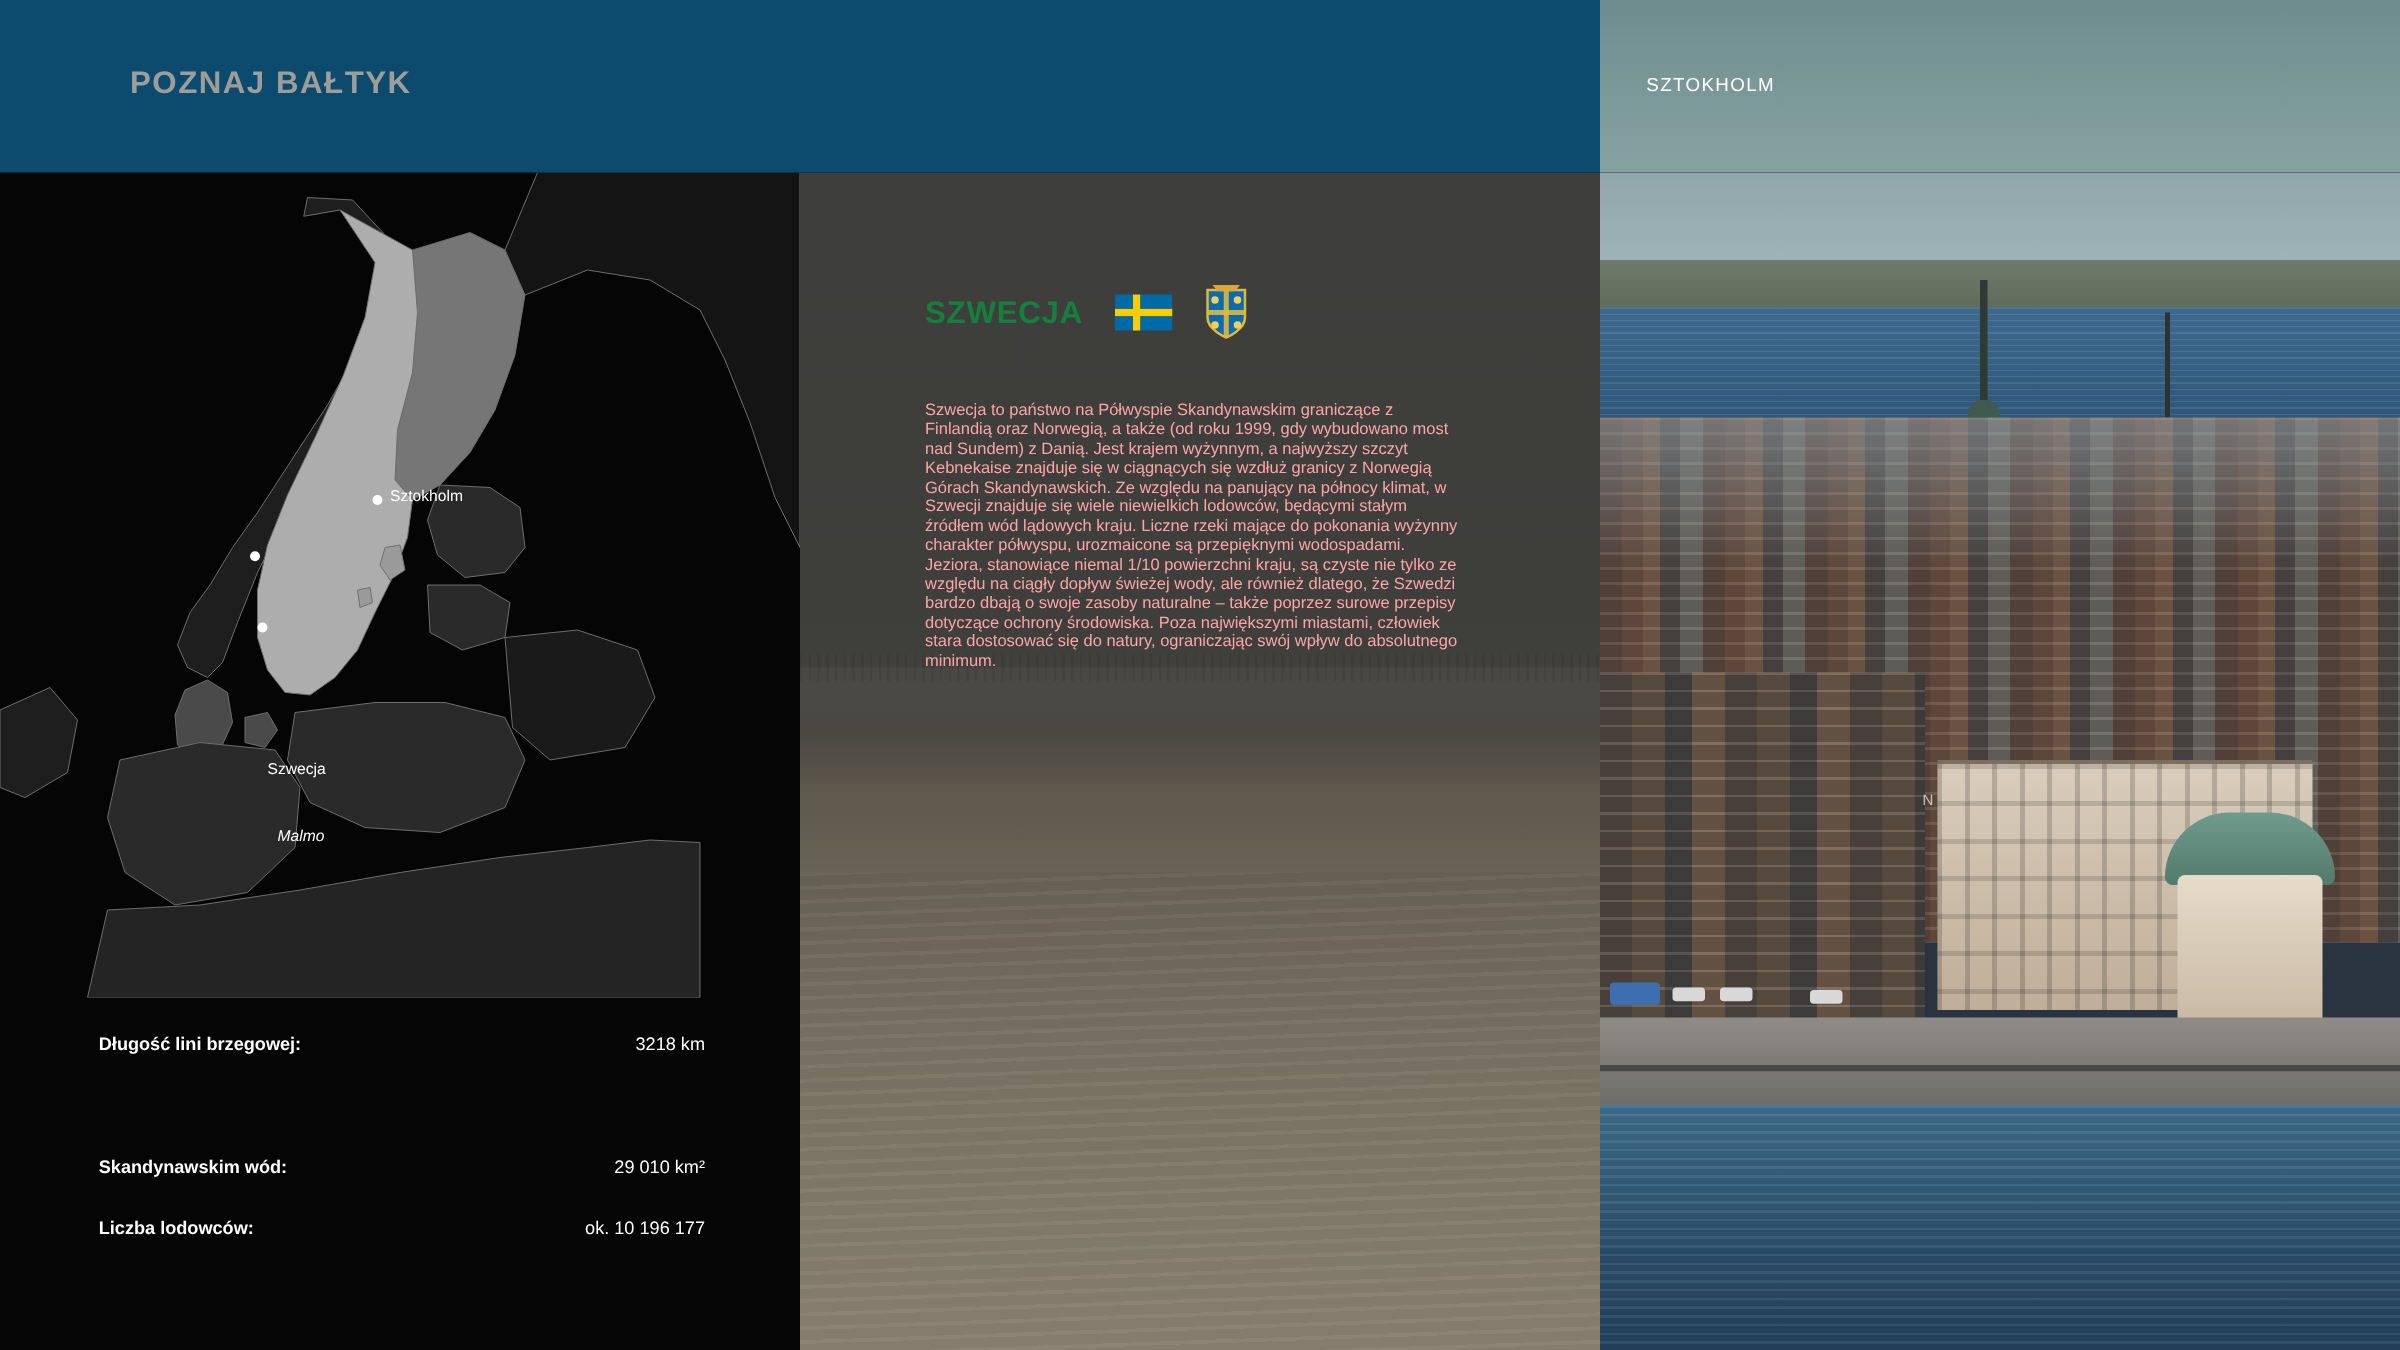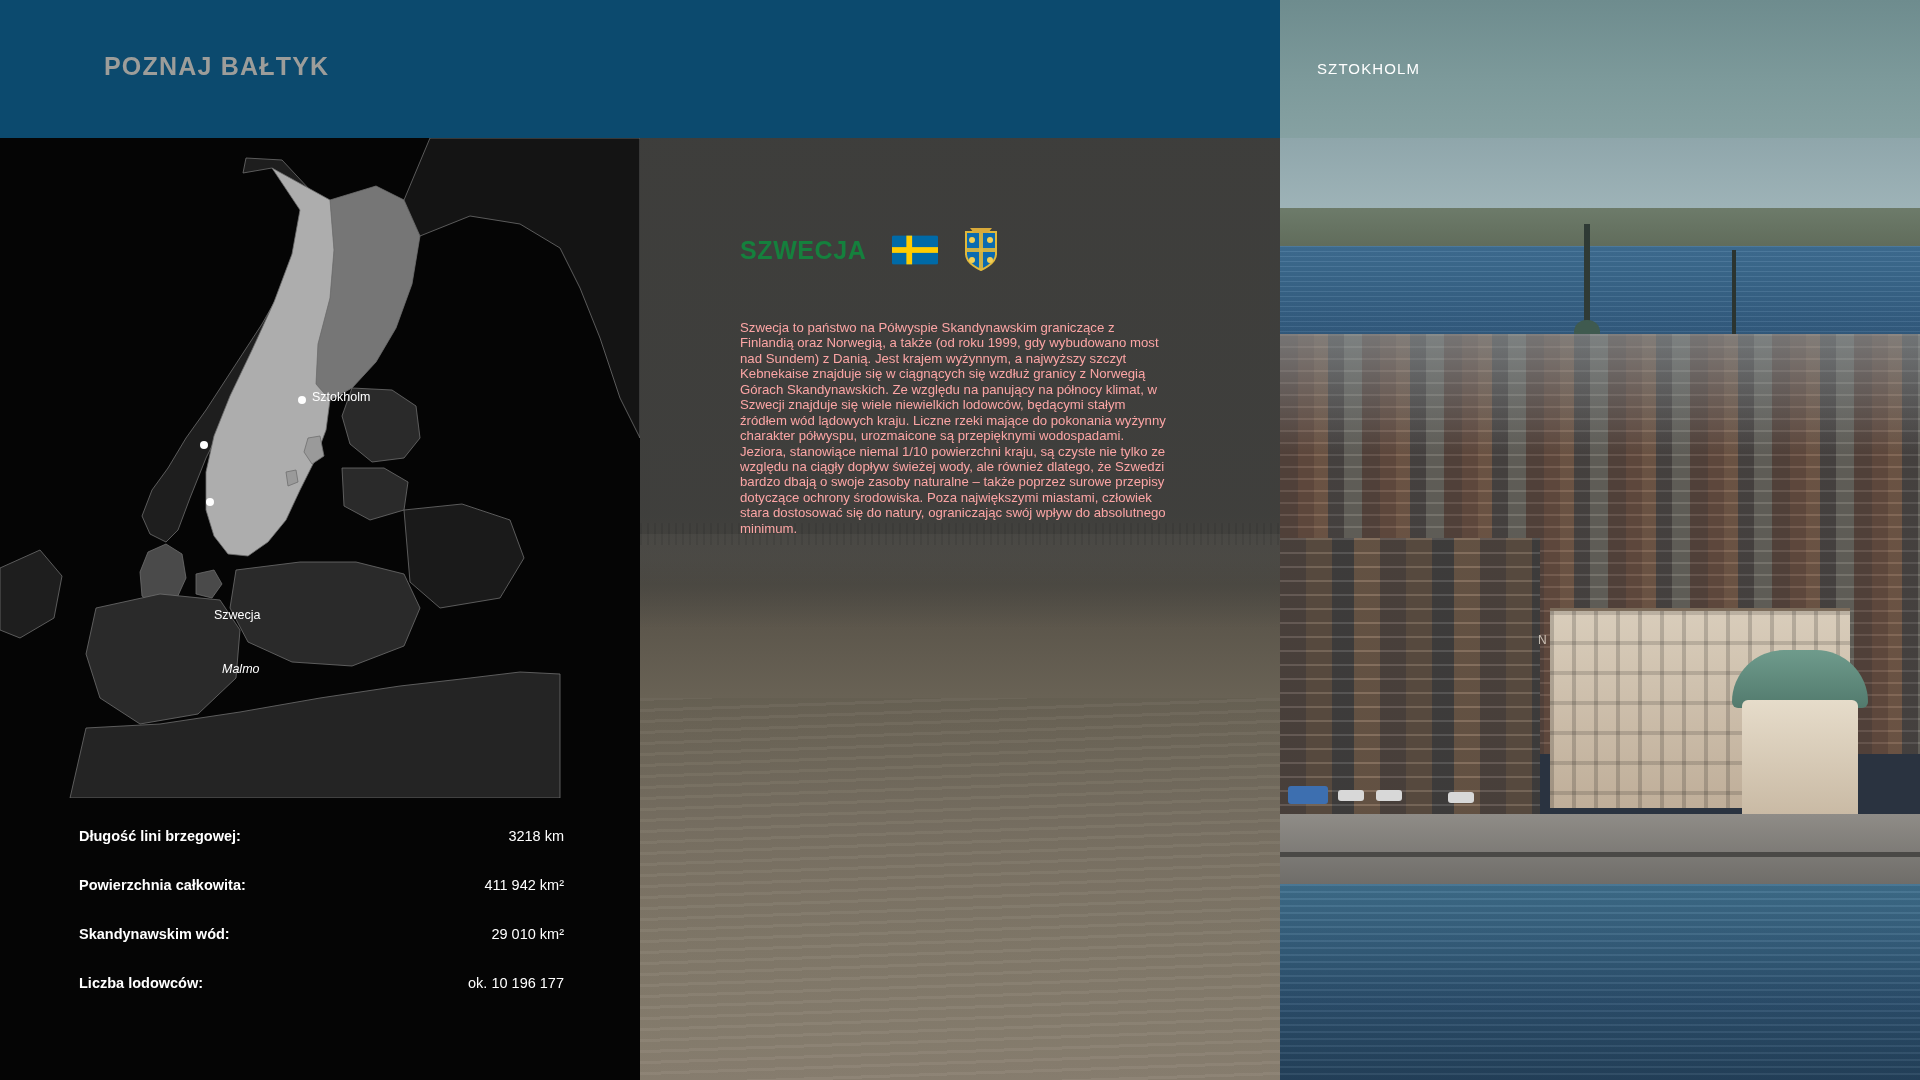--- a/index.html
+++ b/index.html
@@ -279,24 +279,20 @@
       <div class="city-label" style="left:214px; top:467px; top:470px;">Szwecja</div>
 
       <div class="city-dot" style="left:206px; top:360px;"></div>
       <div class="city-label" style="left:222px; top:524px;font-style:italic;">Malmo</div>
     </div>
 
     <div class="stats">
       <div class="stat-row" style="top:0px;">
         <span class="stat-label">Długość lini brzegowej:</span>
         <span class="stat-value">3218 km</span>
-      </div>
-      <div class="stat-row" style="top:49px;">
-        <span class="stat-label">Powierzchnia całkowita:</span>
-        <span class="stat-value">411 942 km²</span>
       </div>
       <div class="stat-row" style="top:98px;">
         <span class="stat-label">Skandynawskim wód:</span>
         <span class="stat-value">29 010 km²</span>
       </div>
       <div class="stat-row" style="top:147px;">
         <span class="stat-label">Liczba lodowców:</span>
         <span class="stat-value">ok. 10 196 177</span>
       </div>
     </div>

